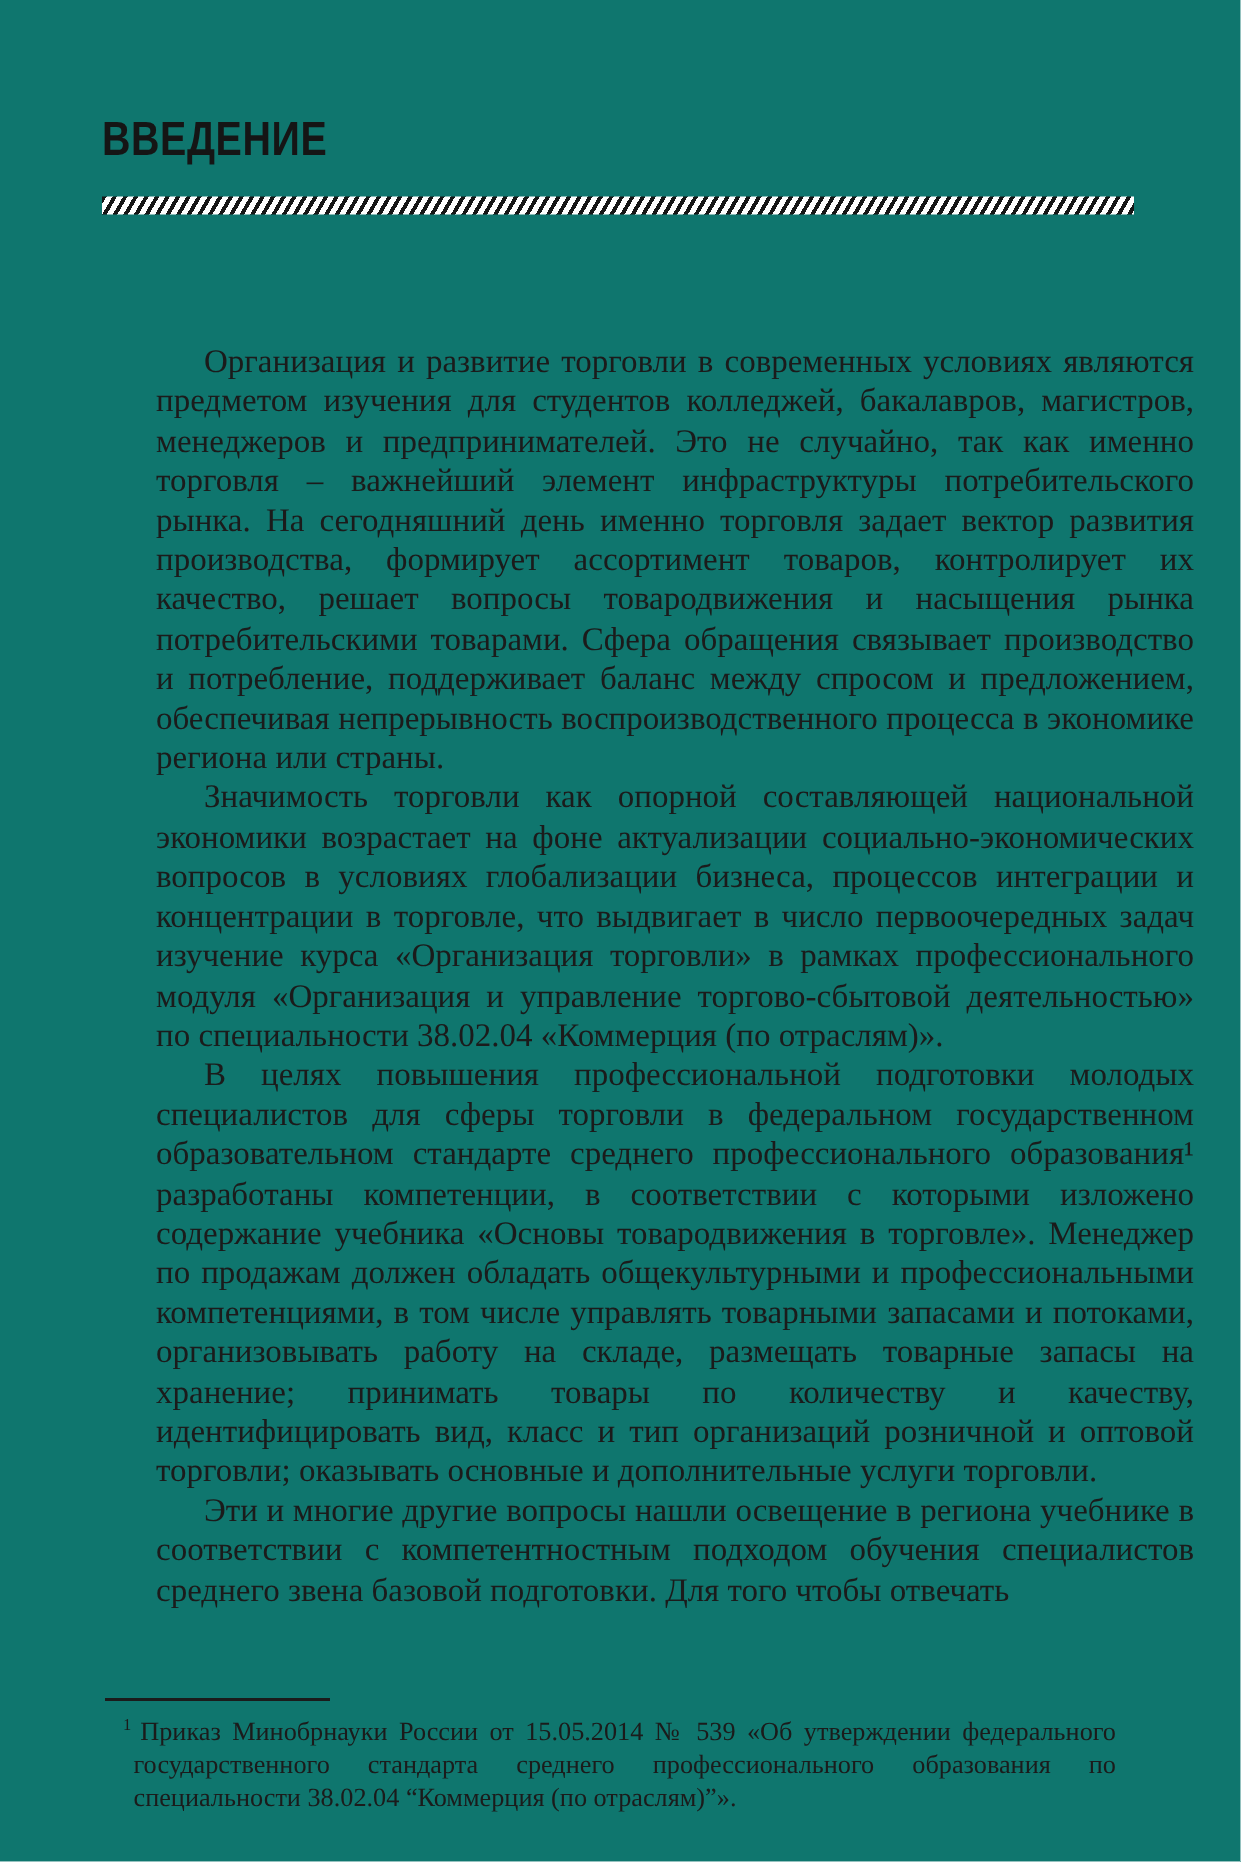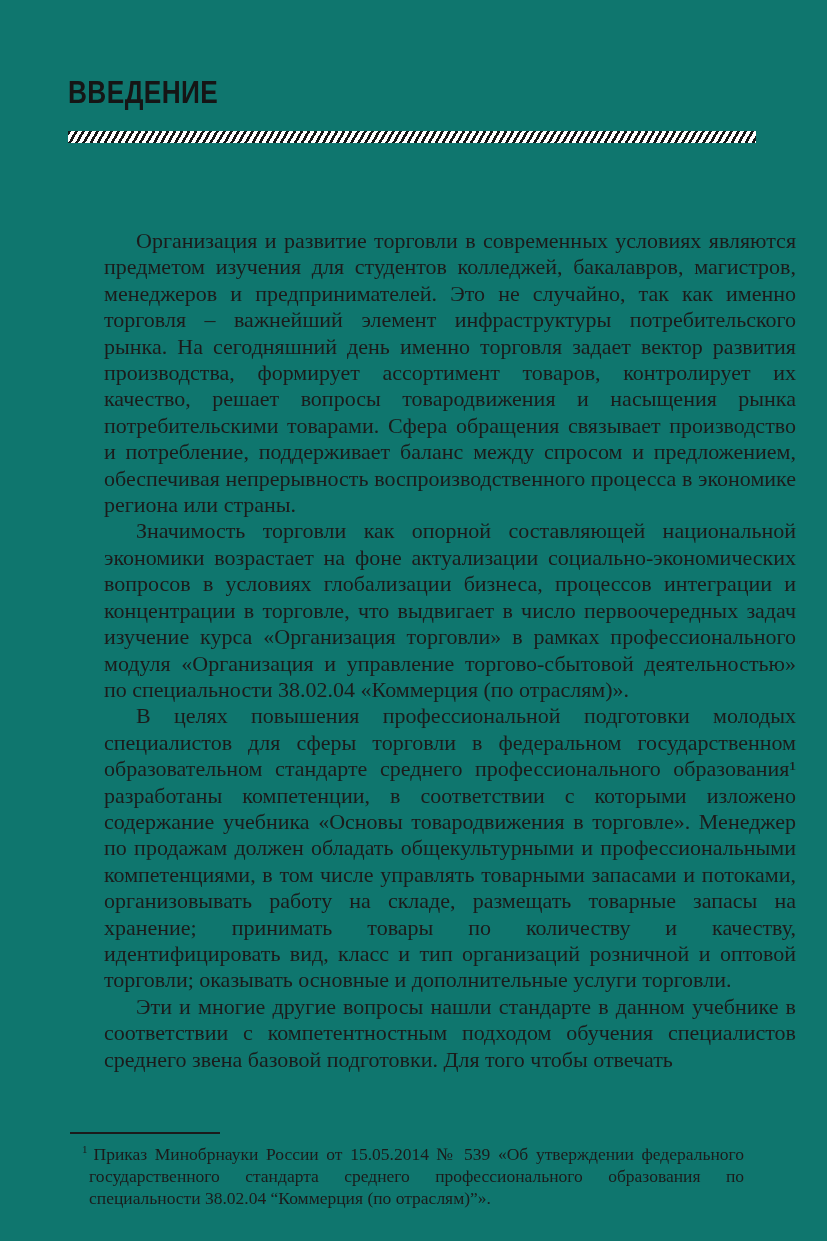--- a/index.html
+++ b/index.html
@@ -93,21 +93,21 @@
 <div class="page">
 
   <h1 class="page-title">ВВЕДЕНИЕ</h1>
 
   <div class="hatch-rule"></div>
 
   <div class="body-text">
     <p>Организация и развитие торговли в современных условиях являются предметом изучения для студентов колледжей, бакалавров, магистров, менеджеров и предпринимателей. Это не случайно, так как именно торговля – важнейший элемент инфраструктуры потребительского рынка. На сегодняшний день именно торговля задает вектор развития производства, формирует ассортимент товаров, контролирует их качество, решает вопросы товародвижения и насыщения рынка потребительскими товарами. Сфера обращения связывает производство и потребление, поддерживает баланс между спросом и предложением, обеспечивая непрерывность воспроизводственного процесса в экономике региона или страны.</p>
     <p>Значимость торговли как опорной составляющей национальной экономики возрастает на фоне актуализации социально-экономических вопросов в условиях глобализации бизнеса, процессов интеграции и концентрации в торговле, что выдвигает в число первоочередных задач изучение курса «Организация торговли» в рамках профессионального модуля «Организация и управление торгово-сбытовой деятельностью» по специальности 38.02.04 «Коммерция (по отраслям)».</p>
     <p>В целях повышения профессиональной подготовки молодых специалистов для сферы торговли в федеральном государственном образовательном стандарте среднего профессионального образования¹ разработаны компетенции, в соответствии с которыми изложено содержание учебника «Основы товародвижения в торговле». Менеджер по продажам должен обладать общекультурными и профессиональными компетенциями, в том числе управлять товарными запасами и потоками, организовывать работу на складе, размещать товарные запасы на хранение; принимать товары по количеству и качеству, идентифицировать вид, класс и тип организаций розничной и оптовой торговли; оказывать основные и дополнительные услуги торговли.</p>
-    <p>Эти и многие другие вопросы нашли стандарте в данном учебнике в соответствии с компетентностным подходом обучения специалистов среднего звена базовой подготовки. Для того чтобы отвечать</p>
+    <p>Эти и многие другие вопросы нашли освещение в региона учебнике в соответствии с компетентностным подходом обучения специалистов среднего звена базовой подготовки. Для того чтобы отвечать</p>
   </div>
 
   <div class="footnote-area">
     <div class="footnote-rule"></div>
     <p class="footnote"><sup>1</sup><span>Приказ Минобрнауки России от 15.05.2014 № 539 «Об утверждении федерального государственного стандарта среднего профессионального образования по специальности 38.02.04 “Коммерция (по отраслям)”».</span></p>
   </div>
 
 </div>
 
 </body></html>

